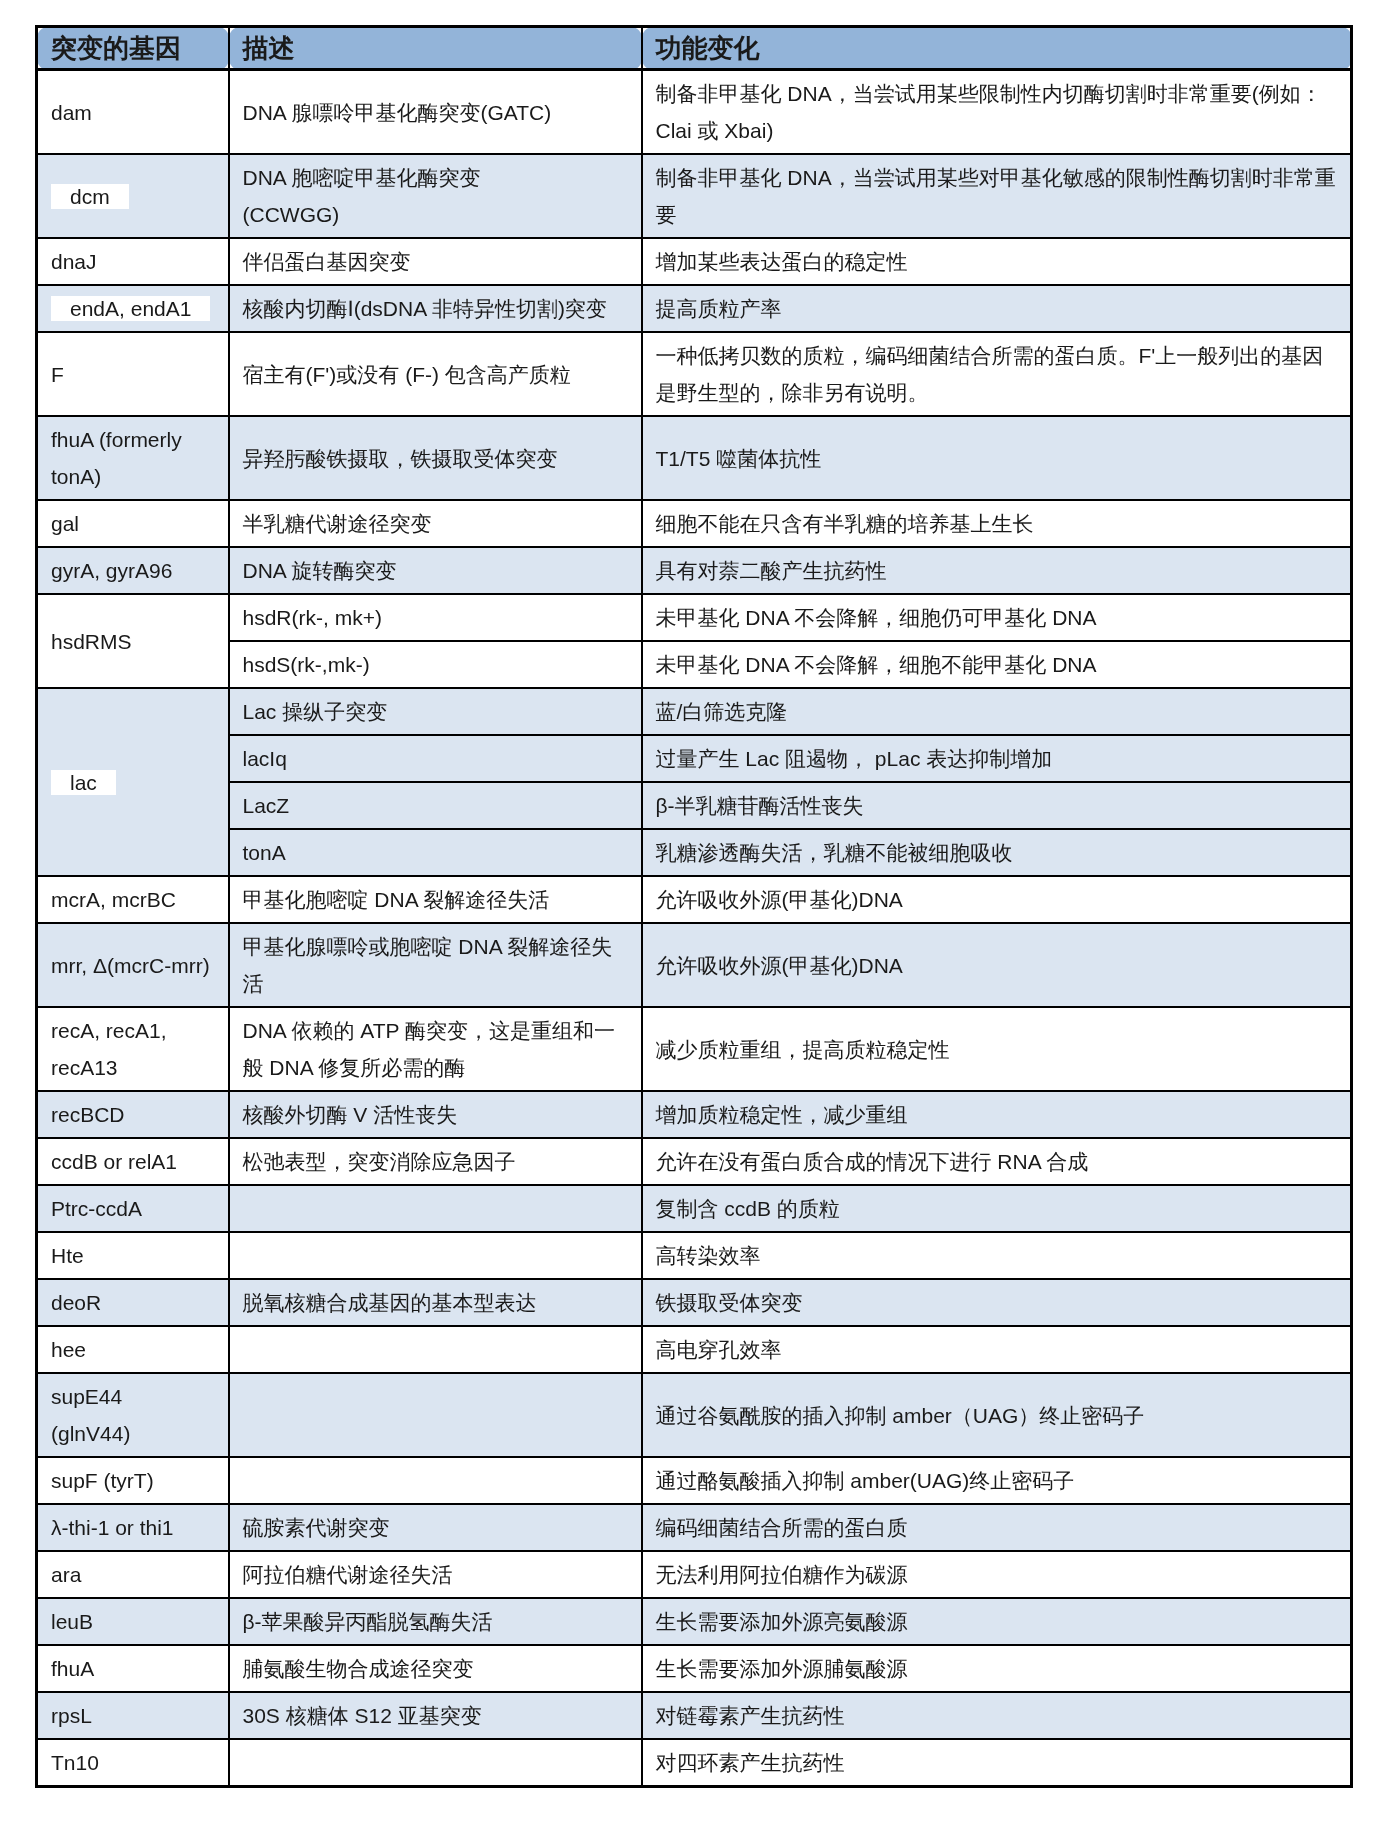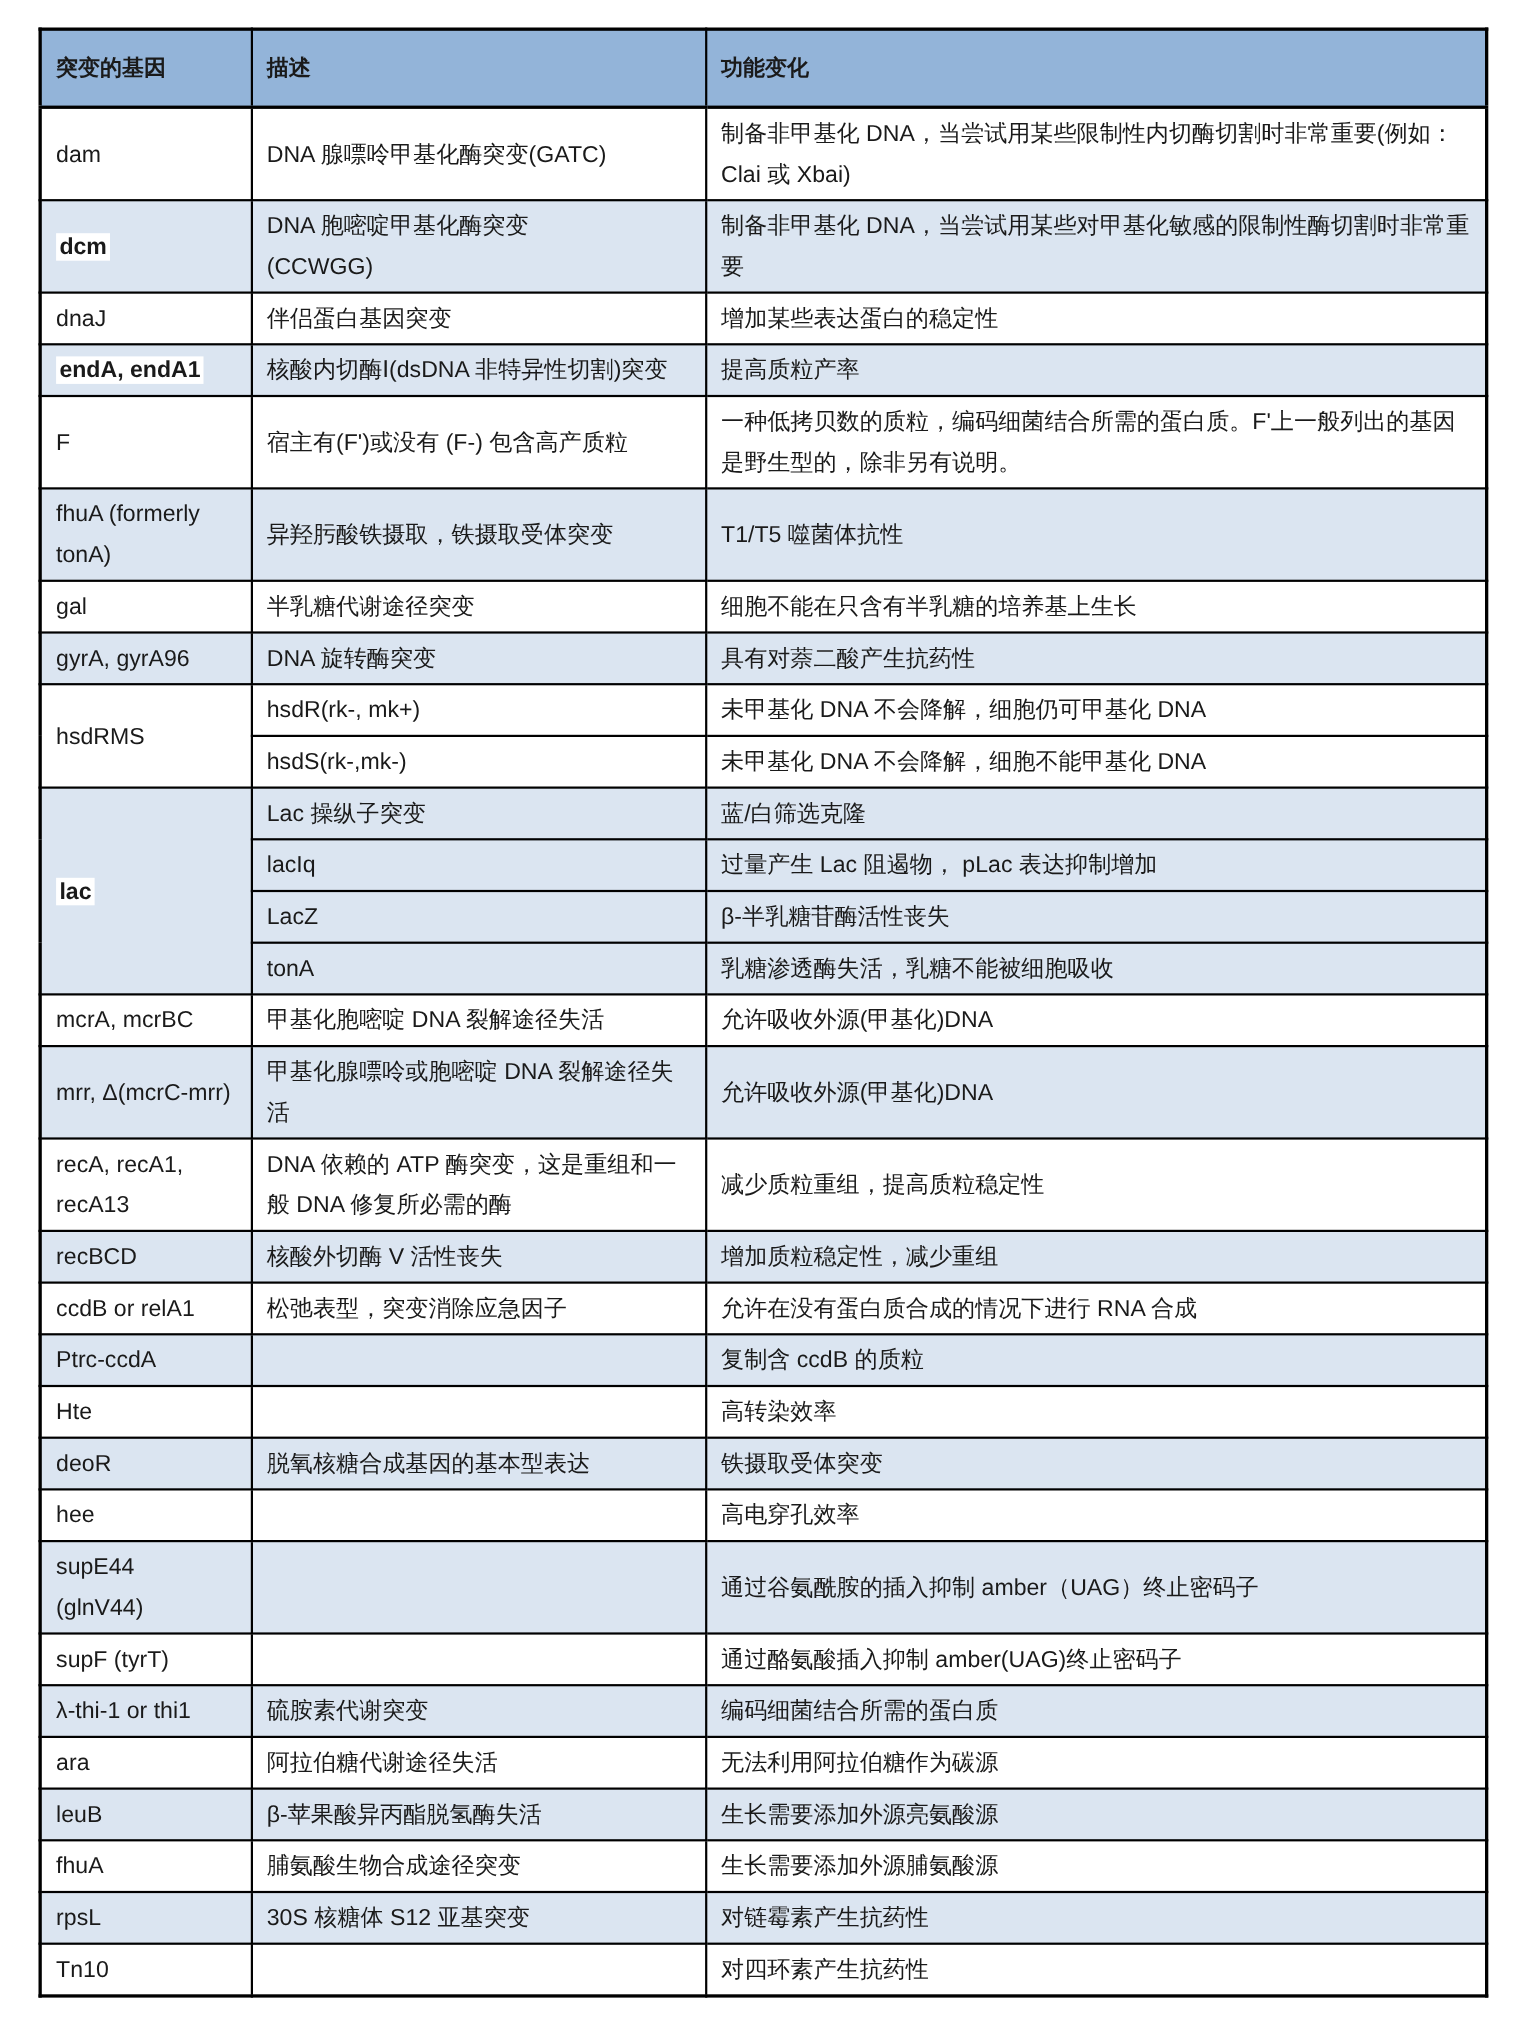--- a/index.html
+++ b/index.html
@@ -34,30 +34,30 @@
     line-height:37px;
     color:var(--text);
     vertical-align:middle;
     text-align:left;
     white-space:pre-line;
     overflow-wrap:break-word;
   }
   th{
     background:var(--header-bg);
     font-weight:bold;
-    font-size:20px;
+    font-size:26px;
     line-height:36px;
-    padding:16px 13px;
+    padding:2px 13px;
     border-bottom:3px solid var(--border);
+    border-radius:11px;
   }
   tr.shaded td{background:var(--stripe-bg);}
   .hl{
     background:var(--hl);
-    padding:1px 3px;
-    font-weight:bold;
+    padding:1px 19px;
   }
 </style>
 </head>
 <body>
 
 <div class="page">
   <table class="gene-table">
     <colgroup>
       <col class="c1">
       <col class="c2">

